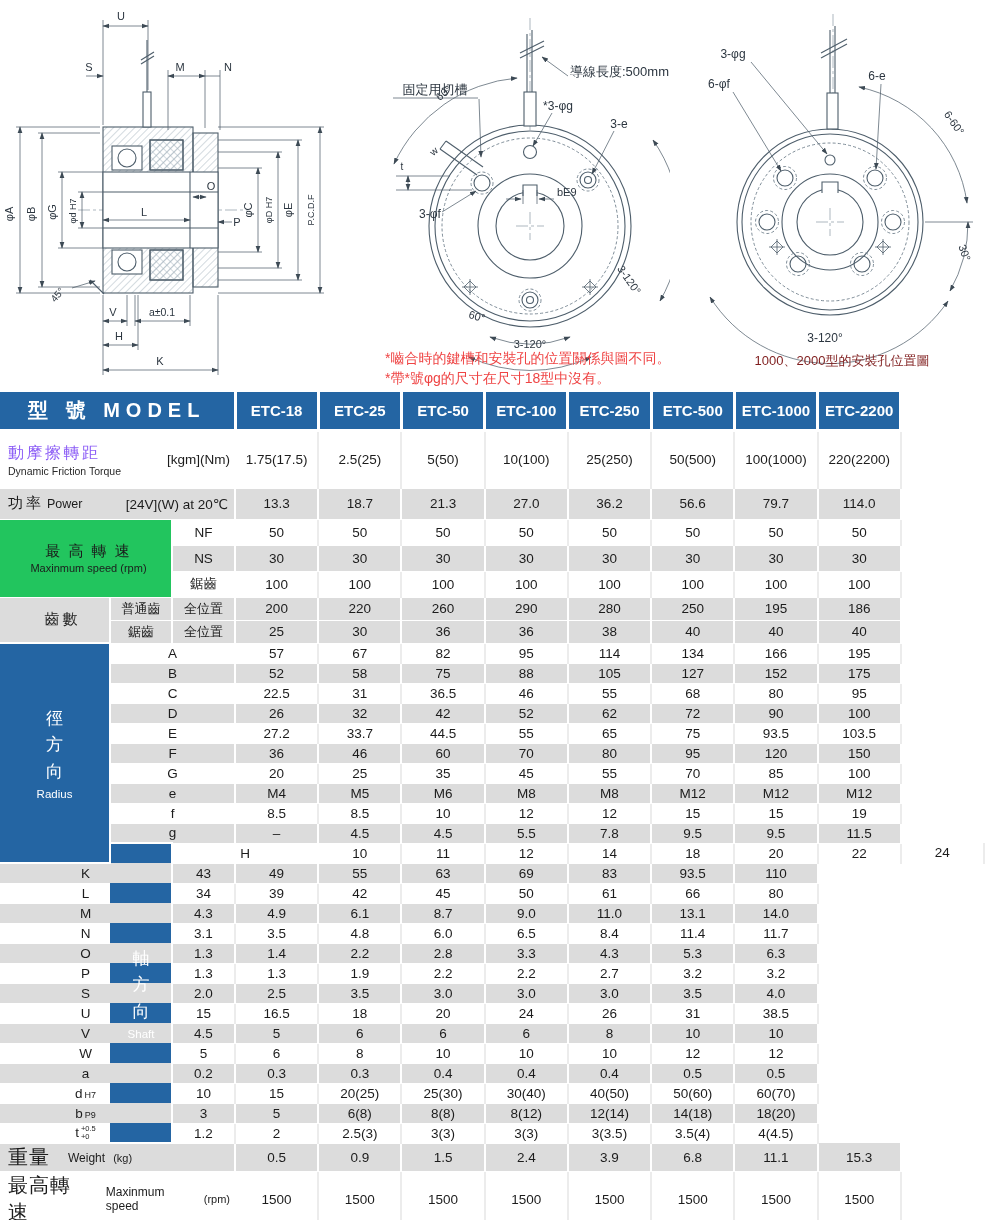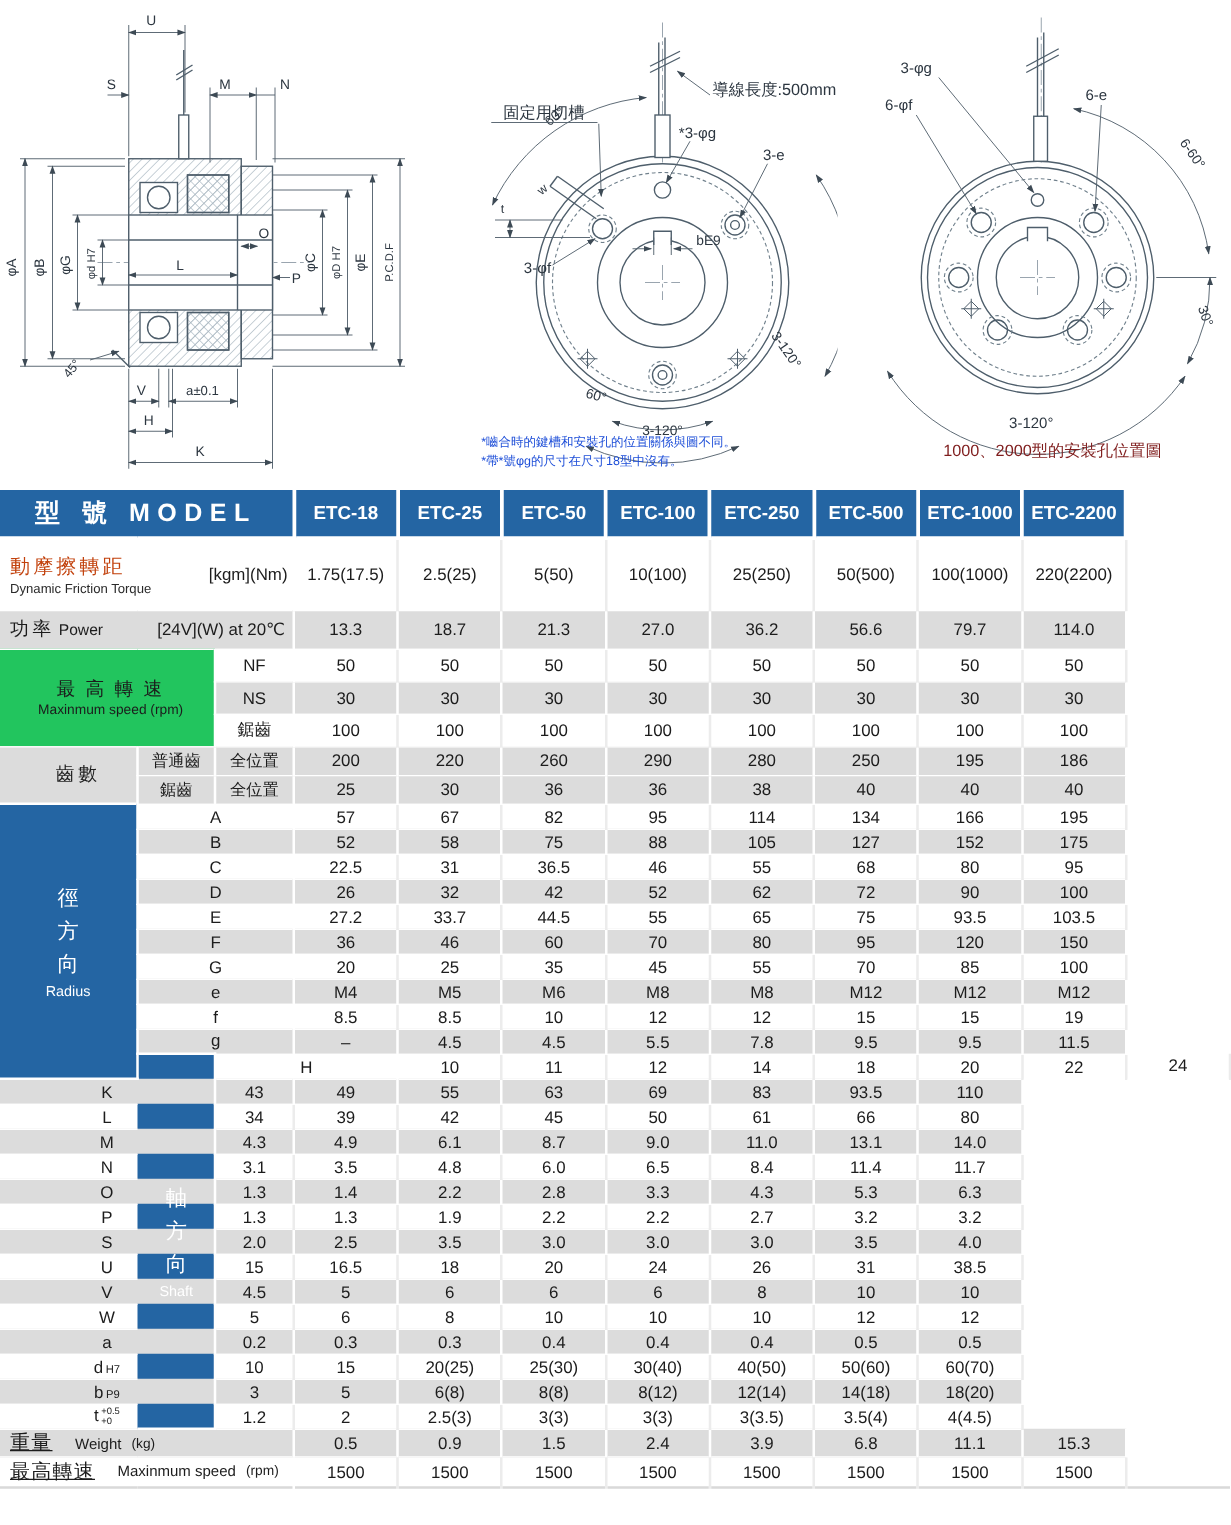--- a/index.html
+++ b/index.html
@@ -7,21 +7,21 @@
   .page{position:relative;width:985px;height:1220px;background:#fff;overflow:hidden;
         font-family:"Liberation Sans","DejaVu Sans",sans-serif;color:var(--ink);}
   .drawing{position:absolute;top:0;}
   #dwgL{left:0;} #dwgM{left:330px;} #dwgR{left:655px;}
   svg text{font-family:"Liberation Sans","DejaVu Sans",sans-serif;fill:#2c3640;text-anchor:middle;}
   .part{stroke:#4e5e6b;stroke-width:1.1;fill:none;}
   .dash{stroke-dasharray:3 2.2;stroke-width:.9;stroke:#70808c;}
   .dim{stroke:#53616d;stroke-width:.75;fill:none;}
   .dim text{stroke:none;}
   .cl{stroke:#8b98a3;stroke-width:.7;stroke-dasharray:12 3 3 3;}
-  .notes{position:absolute;left:385px;top:348px;font-size:10px;line-height:1.45;color:#1d4ed8;}
+  .notes{position:absolute;left:385px;top:348px;font-size:14px;line-height:1.45;color:#ef4444;}
   .caption{position:absolute;left:742px;top:352px;width:200px;text-align:center;font-size:13px;color:#7f1d1d;}
   
   table{position:absolute;top:392px;left:0;width:985px;border-collapse:collapse;table-layout:fixed;
         border-bottom:2px solid #d9d9d9;}
   thead tr{height:38px;}
   thead th{background:var(--blue);color:#fff;border-right:3px solid #fff;border-bottom:3px solid #fff;
            font-weight:bold;padding:0;text-align:center;}
   th.mlabel{font-size:20px;letter-spacing:6px;}
   th.model{font-size:15px;}
   tbody tr{height:20px;}
@@ -29,30 +29,30 @@
   tr[data-row="nf"],tr[data-row="ns"],tr[data-row="saw"]{height:26px;}
   tr[data-row="teeth1"],tr[data-row="teeth2"]{height:23px;}
   tr[data-row="weight"]{height:22px;} tr[data-row="speed2"]{height:24px;}
   td{text-align:center;padding:0;border-right:2px solid #fff;border-bottom:1.5px solid #fff;
      font-size:13.5px;color:#1c1c1c;vertical-align:middle;}
   tr.shade td{background:var(--stripe);}
   tr:not(.shade) td.val{border-right-color:#ececec;}
   td.lab{text-align:left;}
   td.lab.big{padding:2px 4px 2px 8px;}
   .bigflex{display:flex;align-items:center;justify-content:space-between;}
-  .stack .lzh{font-size:16px;letter-spacing:2.5px;color:#c2410c;}
+  .stack .lzh{font-size:16px;letter-spacing:2.5px;color:#8b5cf6;}
   .stack .len{font-size:10.5px;margin-top:1px;color:#2a2a2a;}
   td.lab.inline .inflex,.bigflex{width:100%;}
   .inflex{display:flex;align-items:center;}
   td.lab.inline{padding:0 4px 0 8px;}
   td.lab.inline .lzh{font-size:15px;letter-spacing:3px;}
   td.lab.inline .len{font-size:12.5px;margin-left:3px;}
   td.lab.inline .lunit{margin-left:auto;font-size:13.5px;padding-right:2px;padding-left:16px;}
   td.lab.inline-sm{padding:0 4px 0 8px;}
-  td.lab.inline-sm .lzh{font-size:16px;letter-spacing:1px;text-decoration:underline;}
+  td.lab.inline-sm .lzh{font-size:20px;letter-spacing:1px;}
   td.lab.inline-sm .len{font-size:12px;margin-left:18px;}
   td.lab.inline-sm .lunit{font-size:11px;margin-left:8px;}
   .lunit{white-space:nowrap;}
   td.grp{background:#22c55e;text-align:center;padding-left:6px;border-right:2px solid #fff;}
   td.grp .gzh{font-size:15px;letter-spacing:2px;}
   td.grp .gen{font-size:11px;margin-top:1px;}
   td.grp.ctr{text-align:center;padding-left:16px;}
   td.grp.ctr .gzh{letter-spacing:3px;}
   td.grp.blue{background:var(--blue) !important;color:#fff;text-align:center;padding-left:0;
               border-top:2px solid #fff;border-bottom:2px solid #fff;}

